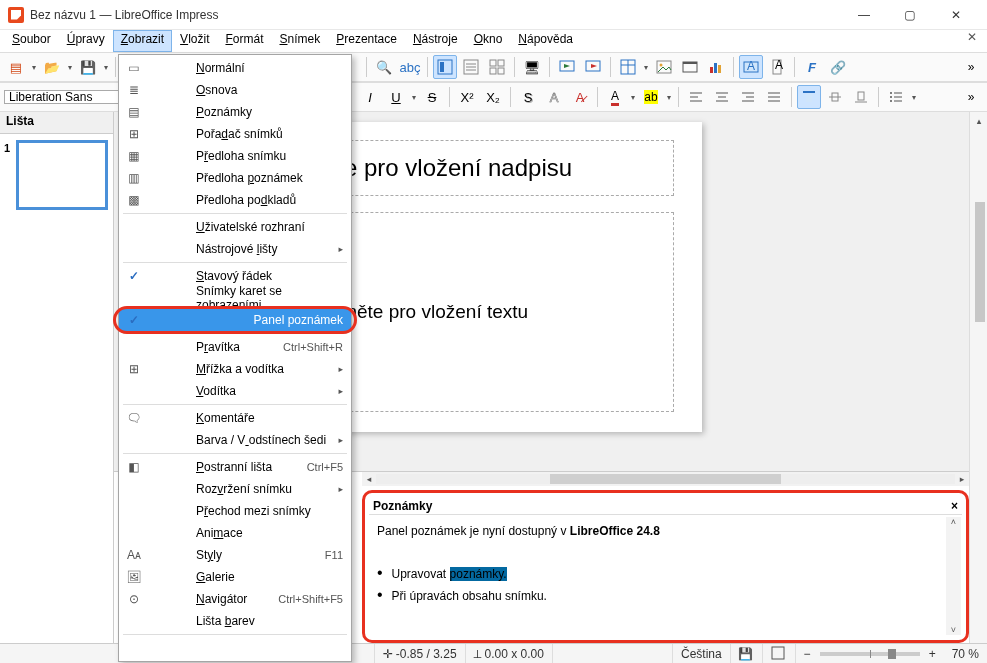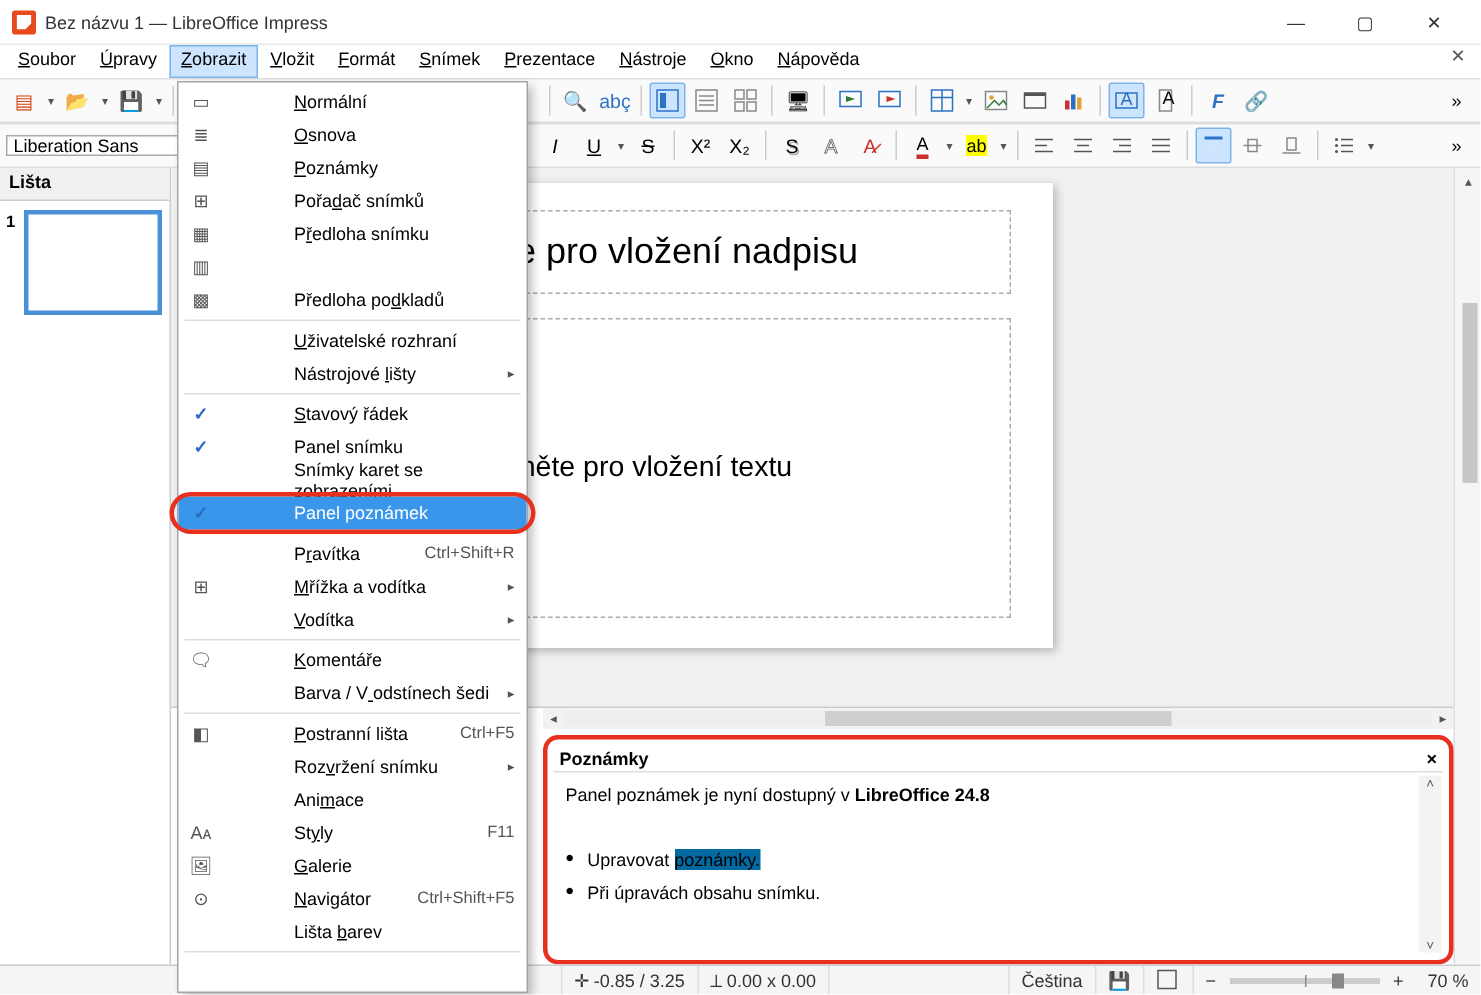--- a/index.html
+++ b/index.html
@@ -430,20 +430,21 @@
     <div class="row">
       <div class="ico">⊞</div>
       <div class="lbl">Pořa<u>d</u>ač snímků</div>
     </div>
     <div class="row">
       <div class="ico">▦</div>
       <div class="lbl">P<u>ř</u>edloha snímku</div>
     </div>
     <div class="row">
       <div class="ico">▥</div>
+      <div class="lbl">Předloha <u>p</u>oznámek</div>
     </div>
     <div class="row">
       <div class="ico">▩</div>
       <div class="lbl">Předloha po<u>d</u>kladů</div>
     </div>
     <div class="dsep"></div>
     <div class="row">
       <div class="ico"></div>
       <div class="lbl"><u>U</u>živatelské rozhraní</div>
     </div>
@@ -451,28 +452,24 @@
       <div class="ico"></div>
       <div class="lbl">Nástrojové <u>l</u>išty</div>
       <div class="sub">▸</div>
     </div>
     <div class="dsep"></div>
     <div class="row">
       <div class="ico chk"></div>
       <div class="lbl"><u>S</u>tavový řádek</div>
     </div>
     <div class="row">
-      <div class="ico chk"></div>
-      <div class="lbl">Panel snímku</div>
-    </div>
-    <div class="row">
       <div class="ico"></div>
       <div class="lbl">Snímky karet se zobrazeními</div>
     </div>
-    <div class="row highlighted" style="position: relative;">
+    <div class="row highlighted" style="position: relative; text-align: right;">
       <div class="ico chk"></div>
       <div class="lbl">Panel poznámek</div>
       <div class="hl-ring"></div>
     </div>
     <div class="dsep"></div>
     <div class="row">
       <div class="ico"></div>
       <div class="lbl">P<u>r</u>avítka</div>
       <div class="accel">Ctrl+Shift+R</div>
     </div>
@@ -502,20 +499,24 @@
       <div class="lbl"><u>P</u>ostranní lišta</div>
       <div class="accel">Ctrl+F5</div>
     </div>
     <div class="row">
       <div class="ico"></div>
       <div class="lbl">Roz<u>v</u>ržení snímku</div>
       <div class="sub">▸</div>
     </div>
     <div class="row">
       <div class="ico"></div>
+      <div class="lbl">P<u>ř</u>echod mezi snímky</div>
+    </div>
+    <div class="row">
+      <div class="ico"></div>
       <div class="lbl">Ani<u>m</u>ace</div>
     </div>
     <div class="row">
       <div class="ico">Aᴀ</div>
       <div class="lbl">St<u>y</u>ly</div>
       <div class="accel">F11</div>
     </div>
     <div class="row">
       <div class="ico">🖼</div>
       <div class="lbl"><u>G</u>alerie</div>

